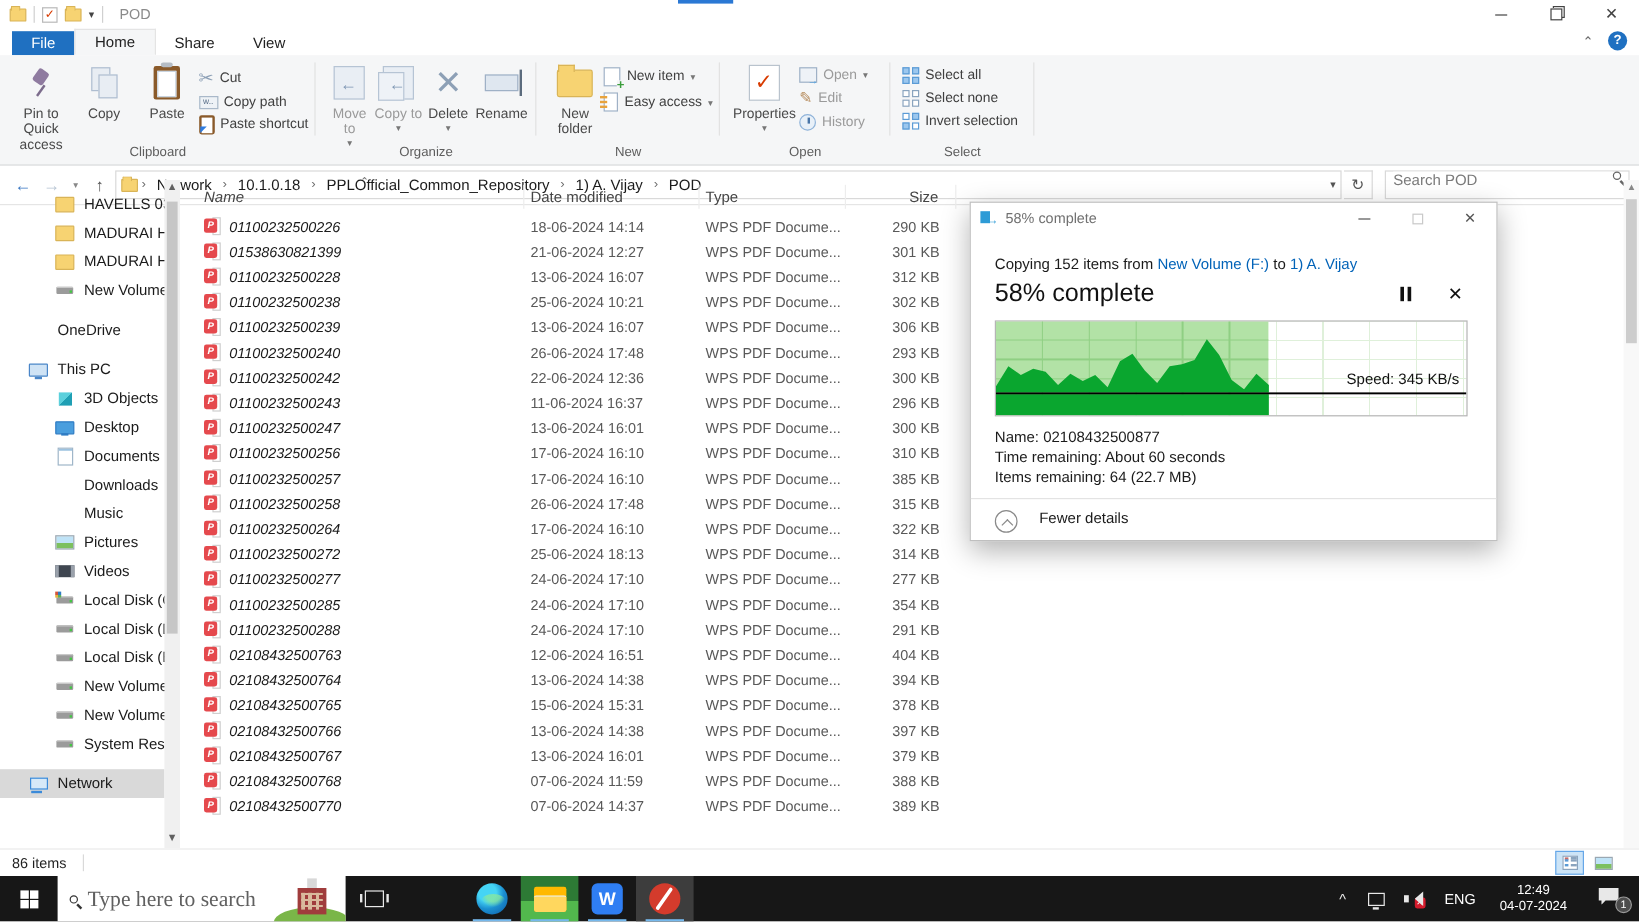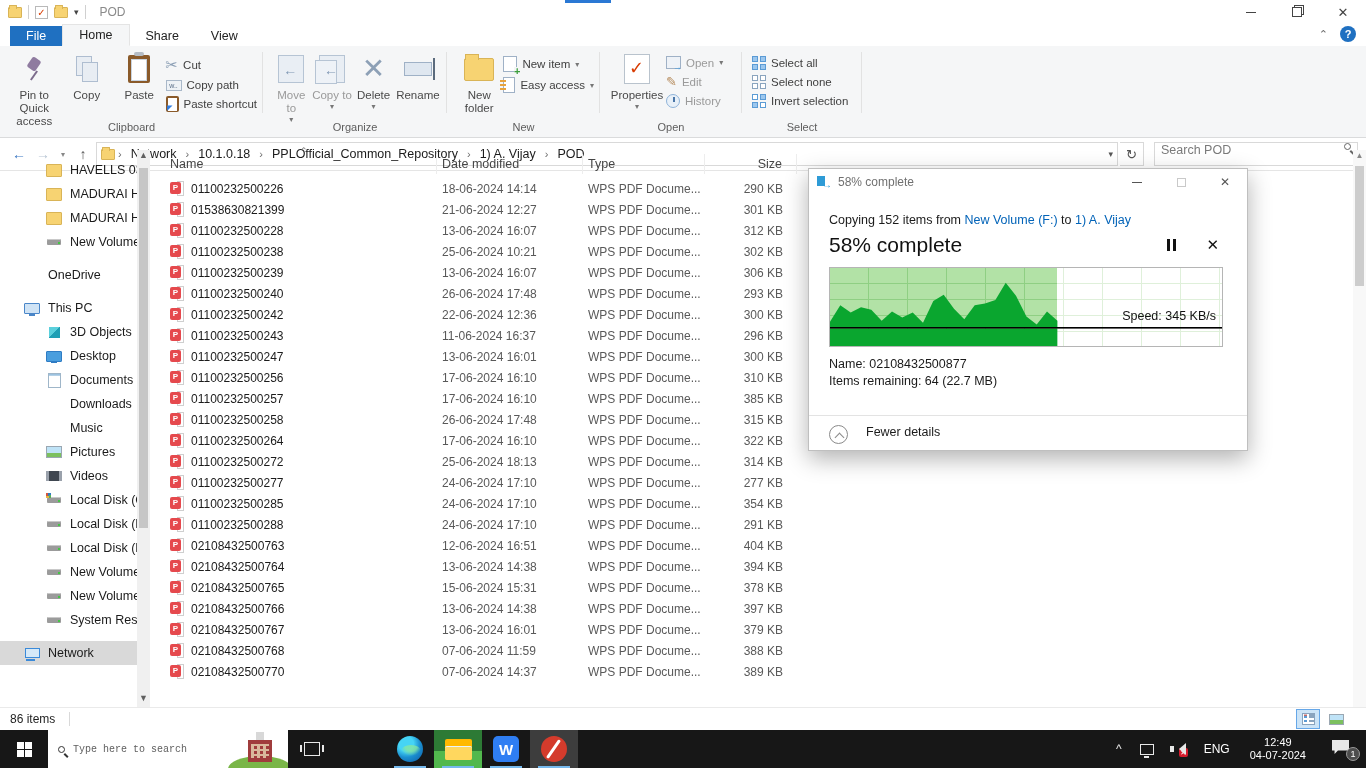--- a/index.html
+++ b/index.html
@@ -129,21 +129,21 @@
   .si-pictures::before { content:""; width:14px; height:10px; background:linear-gradient(to bottom,#bfe3f7 55%, #7cc05f 55%); border:1px solid #9aa7b2; }
   .si-videos::before { content:""; width:14px; height:10px; background:#3f4650; border-left:3px solid #9aa1ab; border-right:3px solid #9aa1ab; }
   .si-network::before { content:""; width:13px; height:8px; border:1.5px solid #3b8ad9; background:#d6e9f8; }
   .si-network::after { content:""; position:absolute; bottom:0; left:2px; width:9px; height:2px; background:#3b8ad9; }
 
   
   .filelist { flex:1; position:relative; padding-left:15px; }
   .flheader { display:flex; height:28px; align-items:center; color:#454545; font-size:12.5px; position:relative; }
   .flheader .hc { padding-left:5px; border-right:1px solid #ededed; height:20px; display:flex; align-items:center; }
   .sort-caret { position:absolute; left:135px; top:-4px; color:#7a7a7a; font-size:9px; }
-  .c-name { width:272px; } .c-date { width:146px; } .c-type { width:122px; } .c-size { width:92px; justify-content:flex-end; padding-right:14px; }
+  .c-name { width:272px;font-style:italic; } .c-date { width:146px; } .c-type { width:122px; } .c-size { width:92px; justify-content:flex-end; padding-right:14px; }
   .frow { display:flex; height:21px; align-items:center; font-size:12px; }
   .frow .cell { display:flex; align-items:center; }
   .frow .c-name { gap:7px; color:#1b1b1b; padding-left:5px; }
   .frow .c-date, .frow .c-type { color:#595959; padding-left:5px; }
   .frow .c-size { color:#595959; justify-content:flex-end; padding-right:14px; }
   .pdf-ic { width:14px; height:15px; position:relative; flex:0 0 14px; }
   .pdf-ic .page { position:absolute; right:0; top:0; width:7px; height:15px; background:#fff; border:1px solid #cfcfcf; }
   .pdf-ic .badge { position:absolute; left:0; top:1px; width:11px; height:12px; background:#e5494d; border-radius:2px; color:#fff; font-size:8px; font-weight:bold; text-align:center; line-height:12px; }
   .list-scroll { position:absolute; right:0; top:0; bottom:0; width:13px; background:#f8f8f8; }
   .list-scroll .thumb { position:absolute; left:2px; right:2px; top:16px; height:120px; background:#cdcdcd; }
@@ -196,21 +196,21 @@
   .chev-circle { width:19px; height:19px; border-radius:50%; border:1px solid #8a8a8a; position:relative; }
   .chev-circle::after { content:""; position:absolute; left:5.5px; top:7.5px; width:6px; height:6px; border-left:1.5px solid #8a8a8a; border-top:1.5px solid #8a8a8a; transform:rotate(45deg); }
   .fewer-label { font-size:12.5px; color:#1b1b1b; }
 
   
   .taskbar { position:absolute; bottom:0; left:0; right:0; height:38px; background:#171717; display:flex; align-items:stretch; }
   .tb-start { width:48px; display:flex; align-items:center; justify-content:center; }
   .win-logo { display:grid; grid-template-columns:7px 7px; grid-template-rows:7px 7px; gap:1px; }
   .win-logo span { background:#fff; }
   .tb-search { width:240px; background:#fff; display:flex; align-items:center; padding:0 10px; gap:8px; position:relative; overflow:hidden; }
-  .tb-search input { border:none; outline:none; font-size:10px; color:#ec4899; width:140px; font-family:Liberation Mono, monospace; }
+  .tb-search input { border:none; outline:none; font-size:18px; color:#ec4899; width:140px; font-family:Liberation Serif, serif; }
   .tb-search input::placeholder { color:#606060; opacity:1; }
   .tb-search .mag { border-color:#333; } .tb-search .mag::after { background:#333; }
   .search-decor { position:absolute; right:0; bottom:0; width:56px; height:38px; }
   .search-decor .hill { position:absolute; bottom:-14px; left:-4px; width:64px; height:26px; background:#7ab648; border-radius:50%; }
   .search-decor .bldg { position:absolute; bottom:6px; left:16px; width:24px; height:22px; background:#a03c3c; }
   .search-decor .bldg::before { content:""; position:absolute; left:8px; top:-8px; width:8px; height:8px; background:#d8d8d8; }
   .search-decor .bldg::after { content:""; position:absolute; left:3px; top:4px; width:18px; height:14px;
     background:repeating-linear-gradient(to right,#e8d9b5 0 3px, transparent 3px 6px), repeating-linear-gradient(to bottom,#e8d9b5 0 2px, transparent 2px 5px); opacity:.8; }
   .tb-slot { width:48px; display:flex; align-items:center; justify-content:center; position:relative; }
   .tb-slot.underline::after { content:""; position:absolute; bottom:0; left:8px; right:8px; height:2px; background:#76b9ed; }
@@ -991,20 +991,21 @@
       <div class="g-prog" id="g-prog" style="width: 227.36px;"></div>
       <svg id="graph-svg" width="392" height="78" viewBox="0 0 392 78">
         <polygon id="g-poly" fill="#0aa62f" points="0,59 0.0,53.8 10.3,37.2 20.7,44.4 31.0,39.2 41.3,41.8 51.7,52.8 62.0,43.4 72.3,49.6 82.7,44.4 93.0,54.8 103.3,33.0 113.7,26.8 124.0,40.8 134.3,51.2 144.7,37.2 155.0,35.6 165.4,32.0 175.7,14.8 186.0,27.8 196.4,48.6 206.7,56.4 217.0,43.4 227.4,52.8 227.4,59"></polygon>
         <rect id="g-band" x="0" y="60.5" height="17.5" width="227.35999999999999" fill="#0aa62f"></rect>
         <rect x="0" y="59" width="392" height="1.6" fill="#000"></rect>
       </svg>
       <span class="speed-label">Speed: 345 KB/s</span>
     </div>
     <div class="dlg-details">
       <div>Name: 02108432500877</div>
+      <div>Time remaining:  About 60 seconds</div>
       <div>Items remaining:  64 (22.7 MB)</div>
     </div>
   </div>
   <div class="dlg-divider"></div>
   <div class="fewer-row">
     <span class="chev-circle"></span>
     <span class="fewer-label">Fewer details</span>
   </div>
 </div>
 

